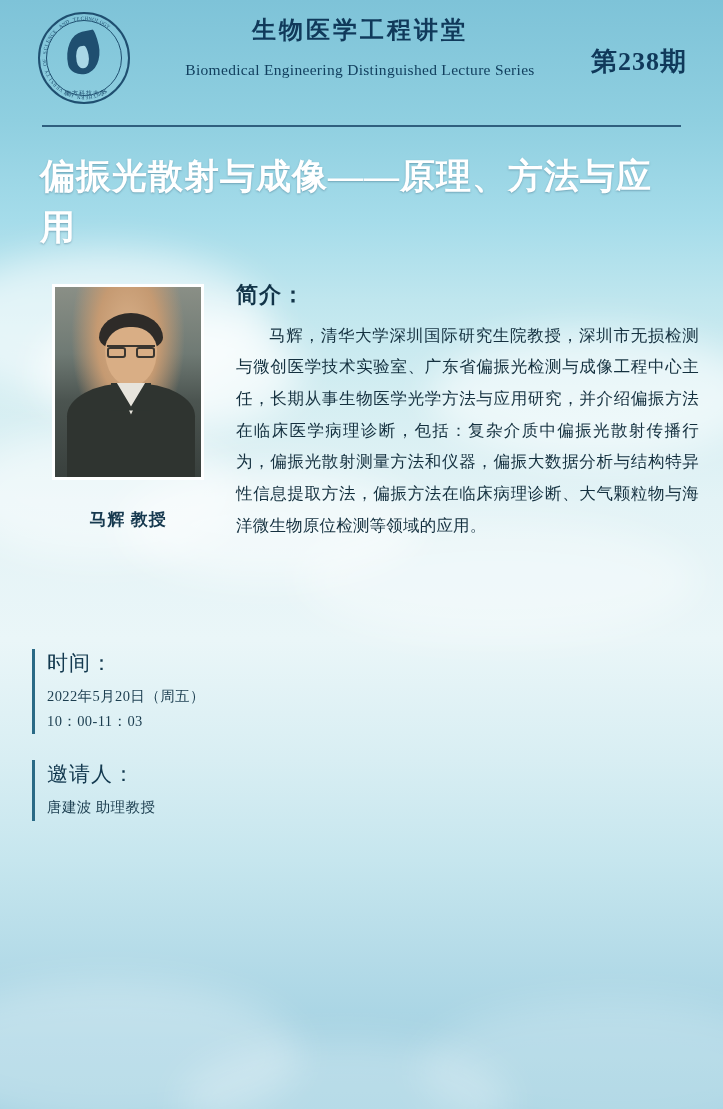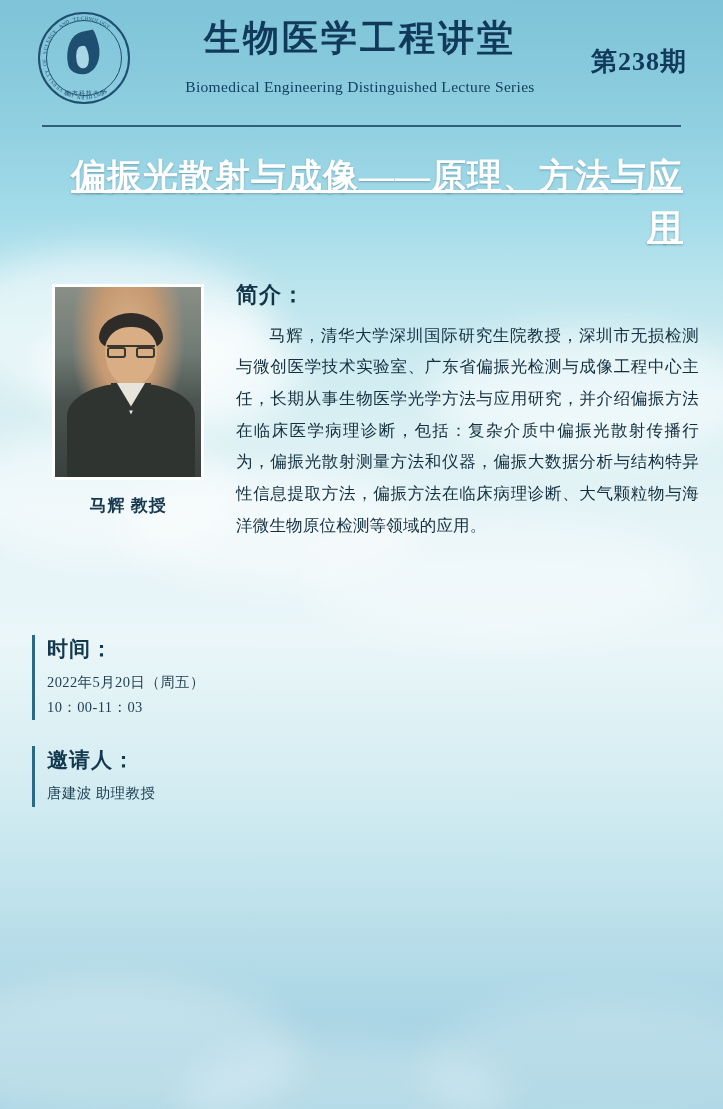--- a/index.html
+++ b/index.html
@@ -126,21 +126,21 @@
   .title-block {
     position: absolute;
     left: 150px;
     top: 14px;
     width: 420px;
     text-align: center;
   }
   .series-cn {
     font-family: "Liberation Serif", serif;
     font-weight: bold;
-    font-size: 36px;
+    font-size: 24px;
     color: #10395a;
     letter-spacing: 3px;
     line-height: 1.35;
   }
   .series-en {
     font-family: "Liberation Serif", serif;
     font-size: 15.5px;
     color: #12405f;
     letter-spacing: 0.3px;
     margin-top: 15px;
@@ -163,30 +163,29 @@
     height: 2px;
     background: #2f5f7e;
     z-index: 5;
   }
 
   
   .lecture-title {
     position: relative;
     z-index: 4;
     margin-top: 24px;
-    text-align: right;
+    text-align: left;
     color: #ffffff;
     font-family: "Liberation Serif", serif;
     font-weight: bold;
     font-size: 35px;
     line-height: 1.45;
     letter-spacing: 1px;
     text-shadow: 0 1px 2px rgba(30,70,95,0.35);
     padding: 0 40px;
-    text-decoration: underline;
   }
 
   
   .content {
     position: relative;
     z-index: 4;
     margin-top: 26px;
     display: flex;
     padding: 0 24px 0 30px;
   }
@@ -264,40 +263,40 @@
   .photo .sweater-v {
     position: absolute;
     left: 56px; top: 96px;
     width: 40px; height: 28px;
     background: #2f3430;
     clip-path: polygon(0 0, 14% 0, 50% 86%, 86% 0, 100% 0, 100% 100%, 0 100%);
   }
 
   .photo-caption {
     text-align: center;
-    margin-top: 14px;
+    margin-top: 28px;
     font-family: "Liberation Serif", serif;
     font-weight: bold;
     font-size: 17px;
     color: #16394f;
     letter-spacing: 1px;
   }
 
   .info-list {
     margin-top: 118px;
     padding-left: 2px;
   }
   .info-block {
     margin-bottom: 26px;
     border-left: 3px solid #2a6a86;
     padding-left: 12px;
   }
   .info-label {
     font-family: "Liberation Serif", serif;
-    font-weight: bold;
+    font-weight: normal;
     font-size: 21px;
     color: #13394f;
     letter-spacing: 1px;
     margin-bottom: 7px;
   }
   .info-value {
     font-family: "Liberation Serif", serif;
     font-size: 14.5px;
     color: #1b3d4f;
     line-height: 1.75;

